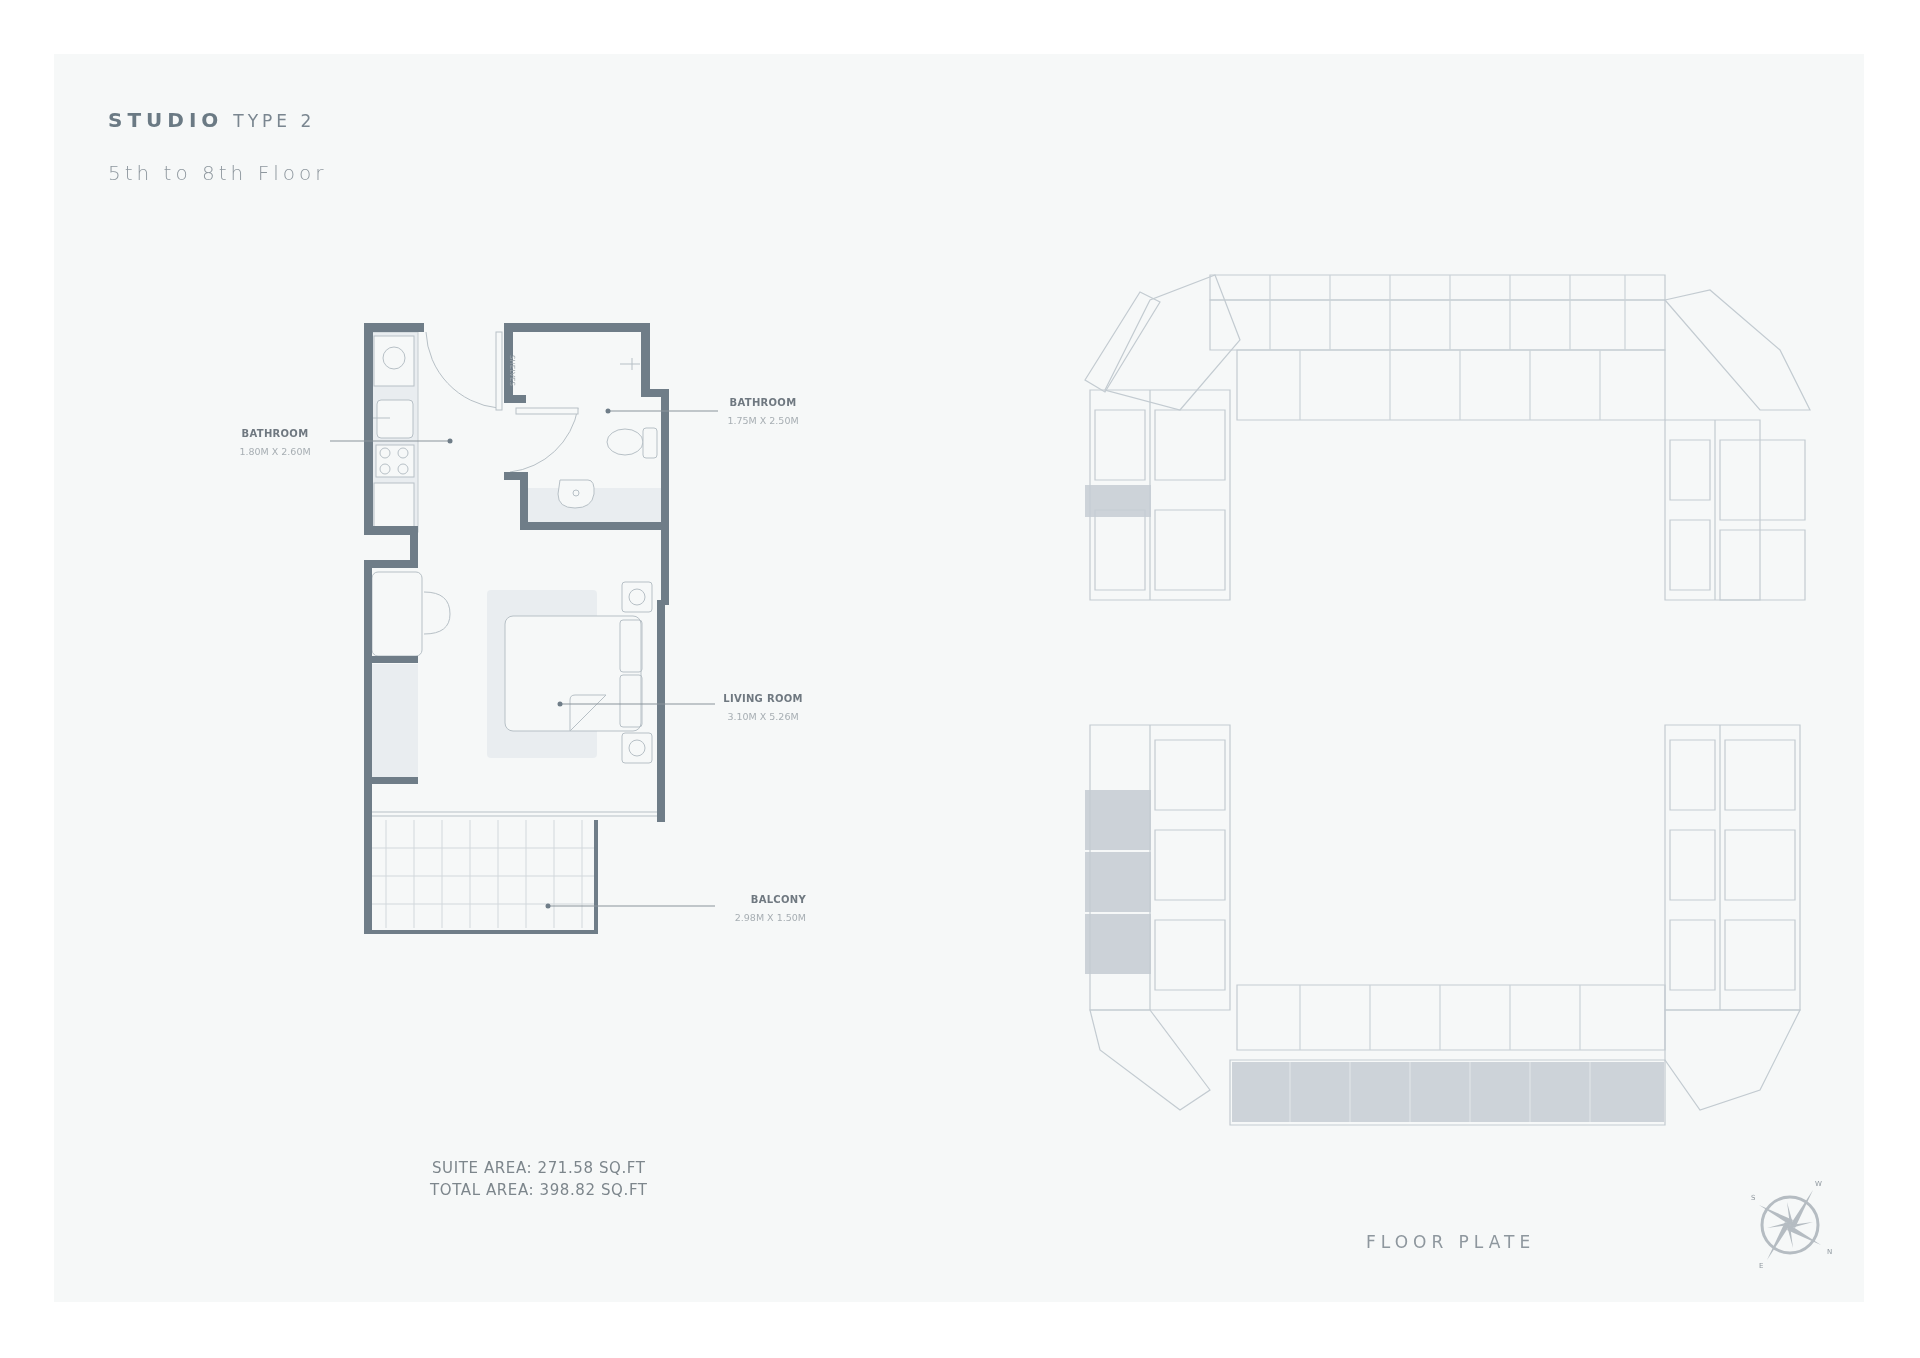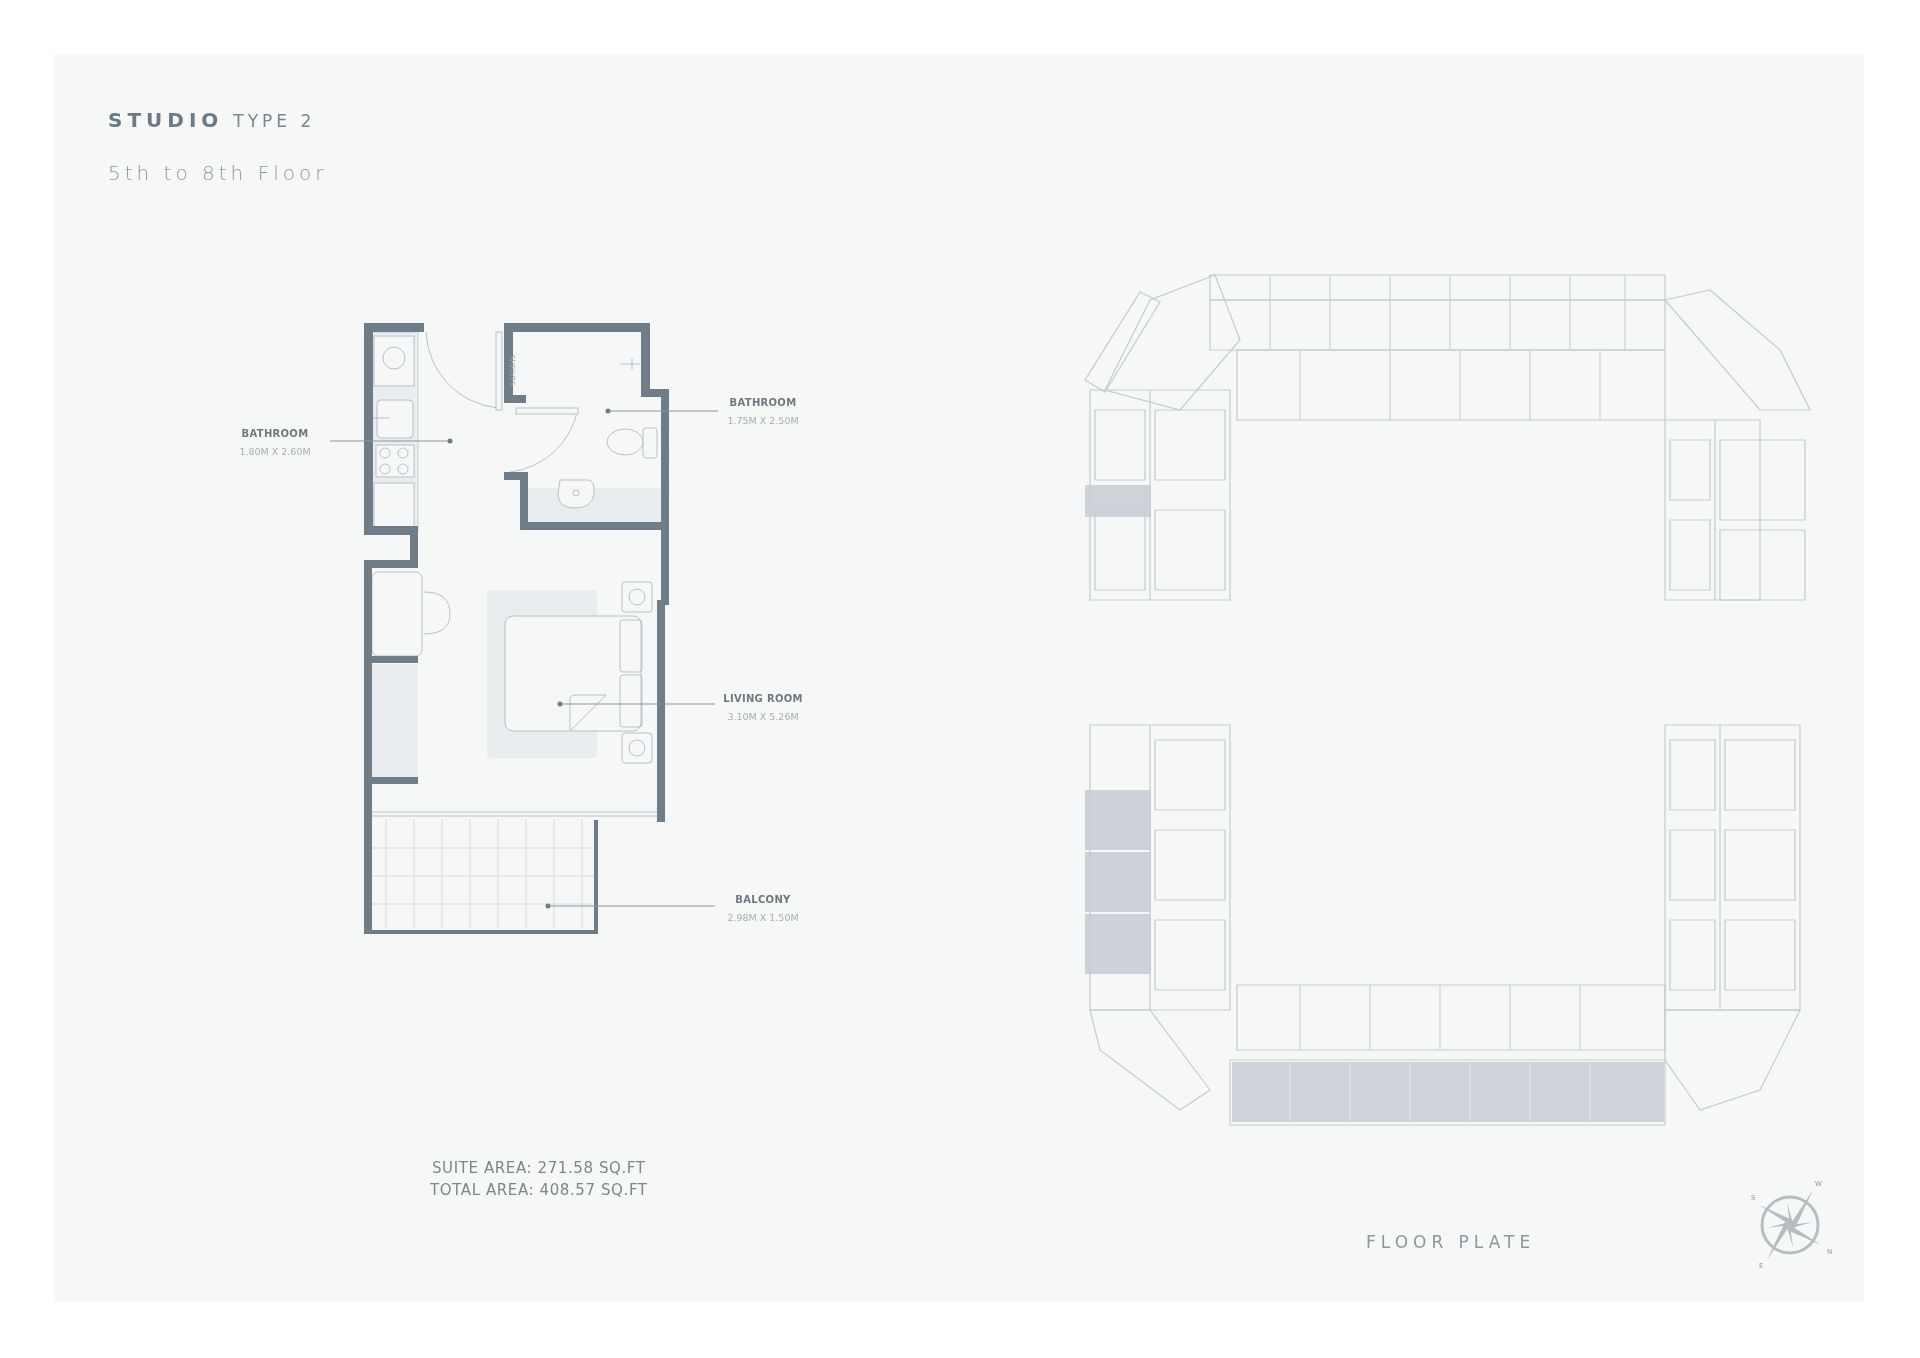--- a/index.html
+++ b/index.html
@@ -129,27 +129,27 @@
   <span class="dim">1.80M X 2.60M</span>
 </div>
 <div class="room-label" style="left:720px;top:397px;width:86px;">
   <span class="name">BATHROOM</span>
   <span class="dim">1.75M X 2.50M</span>
 </div>
 <div class="room-label" style="left:720px;top:693px;width:86px;">
   <span class="name">LIVING ROOM</span>
   <span class="dim">3.10M X 5.26M</span>
 </div>
-<div class="room-label" style="left:720px;top:894px;width:86px;">
+<div class="room-label" style="left:720px;top:894px;width:86px;text-align:right;">
   <span class="name">BALCONY</span>
   <span class="dim">2.98M X 1.50M</span>
 </div>
 
 <div class="area" style="left:432px;top:1159px;">SUITE AREA: 271.58 SQ.FT</div>
-<div class="area" style="left:430px;top:1181px;">TOTAL AREA: 408.57 SQ.FT</div>
+<div class="area" style="left:430px;top:1181px;">TOTAL AREA: 398.82 SQ.FT</div>
 
 <svg width="1920" height="1358" style="left:0;top:0;">
   <g fill="none" stroke="#c3cbd1" stroke-width="1.2">
 
     <path d="M 1210 275 L 1665 275 L 1665 300 L 1210 300 Z"></path>
     <path d="M 1210 300 L 1665 300 L 1665 350 L 1210 350 Z"></path>
     <path d="M 1237 350 L 1665 350 L 1665 420 L 1237 420 Z"></path>
 
     <path d="M 1105 390 L 1150 300 L 1215 275 L 1240 340 L 1180 410 Z"></path>
     <path d="M 1085 380 L 1140 292 L 1160 302 L 1105 392 Z"></path>

